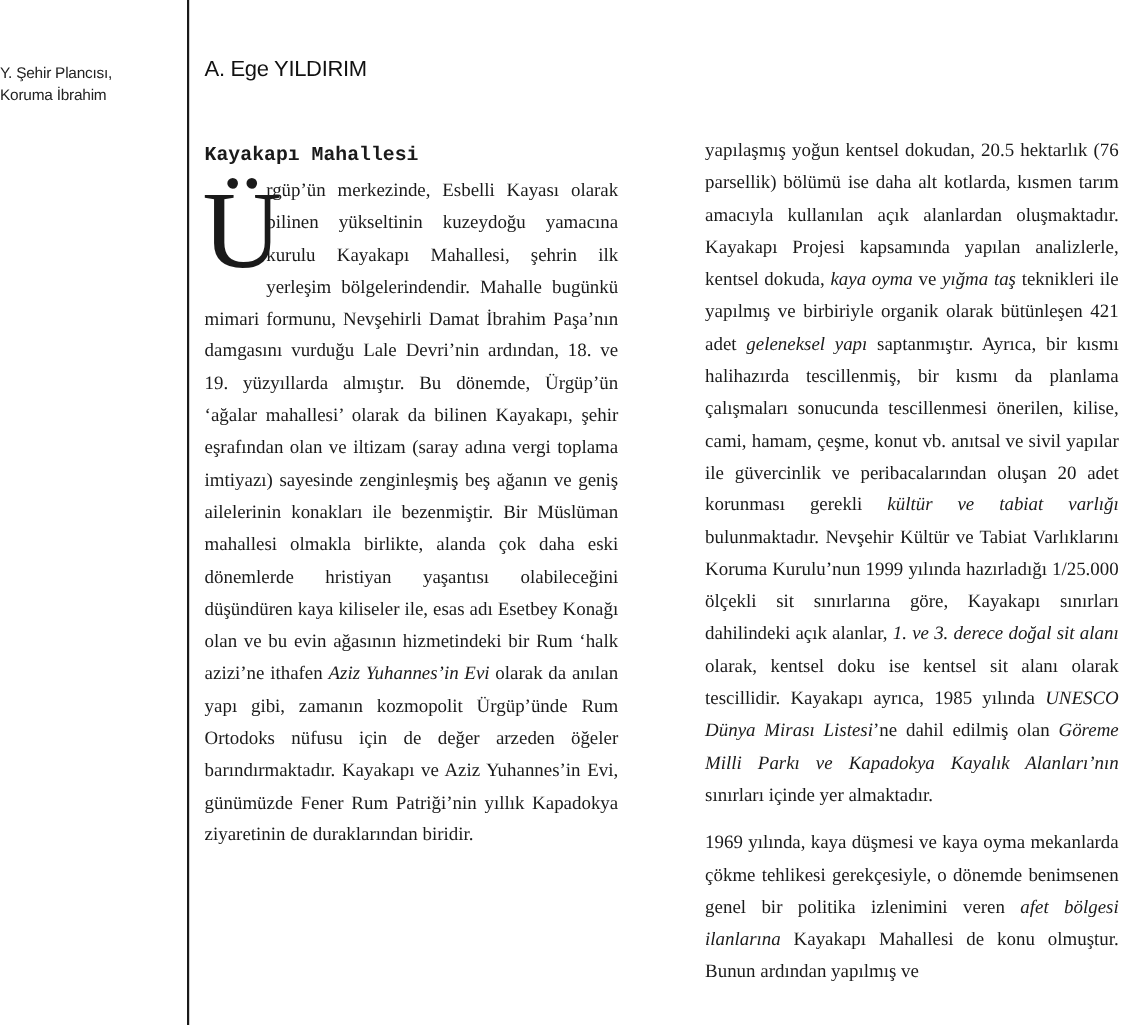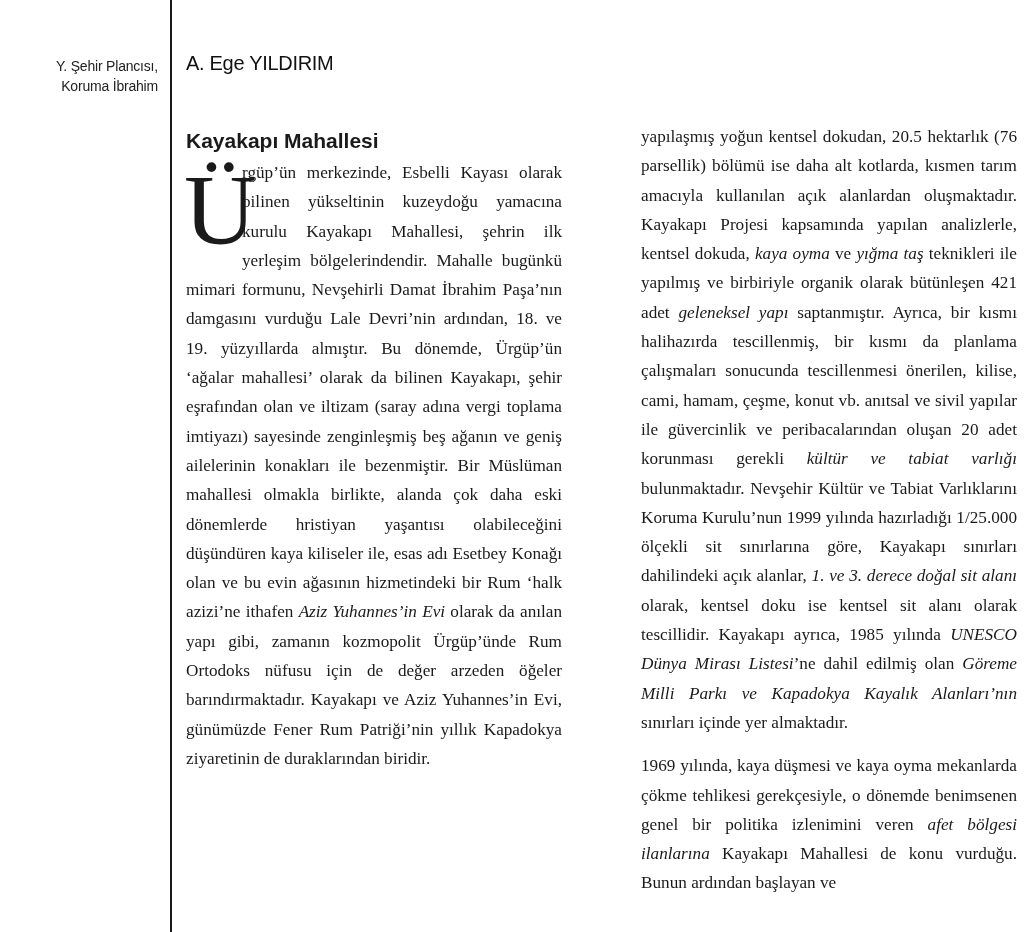--- a/index.html
+++ b/index.html
@@ -1,26 +1,26 @@
 <!DOCTYPE html>
 <html><head>
 <meta charset="utf-8">
 <style>
   html, body { margin: 0; padding: 0; background: #ffffff; }
   body { width: 1024px; height: 932px; position: relative; overflow: hidden; color: #1a1a1a; }
   .vrule { position: absolute; left: 170px; top: 0; width: 2px; height: 932px; background: #1a1a1a; }
-  .side-note { position: absolute; left: 0; top: 56px; width: 158px; text-align: right;
+  .side-note { position: absolute; left: 0; top: 56px; width: 158px; 
     font-family: "Liberation Sans", sans-serif; font-size: 14px; line-height: 20px; color: #222; letter-spacing: -0.2px; }
   .author { position: absolute; left: 186px; top: 52px; font-family: "Liberation Sans", sans-serif;
     font-weight: normal; font-size: 20px; color: #111; letter-spacing: -0.3px; }
   .col { position: absolute; top: 126px; font-family: "Liberation Serif", serif; font-size: 17.2px;
     line-height: 29.3px; text-align: justify; color: #1a1a1a; }
   .col-left { left: 186px; width: 376px; }
   .col-right { left: 593px; width: 376px; top: 122px; margin-left: 48px; }
-  .sec-title { font-family: Liberation Sans, sans-serif; font-weight: bold; font-size: 21px; margin: 0 0 2px 0; line-height: 30px; }
+  .sec-title { font-family: Liberation Mono, monospace; font-weight: bold; font-size: 18px; margin: 0 0 2px 0; line-height: 30px; }
   .para { margin: 0; }
   .para + .para { margin-top: 14px; }
   .dropcap-wrap { float: left; position: relative; width: 52px; height: 98px; margin-right: 4px; }
   .dropcap-wrap .glyph { position: absolute; left: -2px; top: 2px; font-family: "Liberation Serif", serif; font-size: 100px; line-height: 100px; }
   em { font-style: italic; }
 </style>
 </head>
 <body>
 
 <div class="vrule"></div>
@@ -36,14 +36,14 @@
   <h2 class="sec-title">Kayakapı Mahallesi</h2>
   <p class="para">
     <span class="dropcap-wrap">
         <span class="glyph">Ü</span>
       </span><span>rgüp’ün merkezinde, Esbelli Kayası olarak bilinen yükseltinin kuzeydoğu yamacına kurulu Kayakapı Mahallesi, şehrin ilk yerleşim bölgelerindendir. Mahalle bugünkü mimari formunu, Nevşehirli Damat İbrahim Paşa’nın damgasını vurduğu Lale Devri’nin ardından, 18. ve 19. yüzyıllarda almıştır. Bu dönemde, Ürgüp’ün ‘ağalar mahallesi’ olarak da bilinen Kayakapı, şehir eşrafından olan ve iltizam (saray adına vergi toplama imtiyazı) sayesinde zenginleşmiş beş ağanın ve geniş ailelerinin konakları ile bezenmiştir. Bir Müslüman mahallesi olmakla birlikte, alanda çok daha eski dönemlerde hristiyan yaşantısı olabileceğini düşündüren kaya kiliseler ile, esas adı Esetbey Konağı olan ve bu evin ağasının hizmetindeki bir Rum ‘halk azizi’ne ithafen </span><em>Aziz Yuhannes’in Evi</em><span> olarak da anılan yapı gibi, zamanın kozmopolit Ürgüp’ünde Rum Ortodoks nüfusu için de değer arzeden öğeler barındırmaktadır. Kayakapı ve Aziz Yuhannes’in Evi, günümüzde Fener Rum Patriği’nin yıllık Kapadokya ziyaretinin de duraklarından biridir.</span>
   </p>
 </div>
 
 <div class="col col-right">
   <p class="para"><span>yapılaşmış yoğun kentsel dokudan, 20.5 hektarlık (76 parsellik) bölümü ise daha alt kotlarda, kısmen tarım amacıyla kullanılan açık alanlardan oluşmaktadır. Kayakapı Projesi kapsamında yapılan analizlerle, kentsel dokuda, </span><em>kaya oyma</em><span> ve </span><em>yığma taş</em><span> teknikleri ile yapılmış ve birbiriyle organik olarak bütünleşen 421 adet </span><em>geleneksel yapı</em><span> saptanmıştır. Ayrıca, bir kısmı halihazırda tescillenmiş, bir kısmı da planlama çalışmaları sonucunda tescillenmesi önerilen, kilise, cami, hamam, çeşme, konut vb. anıtsal ve sivil yapılar ile güvercinlik ve peribacalarından oluşan 20 adet korunması gerekli </span><em>kültür ve tabiat varlığı</em><span> bulunmaktadır. Nevşehir Kültür ve Tabiat Varlıklarını Koruma Kurulu’nun 1999 yılında hazırladığı 1/25.000 ölçekli sit sınırlarına göre, Kayakapı sınırları dahilindeki açık alanlar, </span><em>1. ve 3. derece doğal sit alanı</em><span> olarak, kentsel doku ise kentsel sit alanı olarak tescillidir. Kayakapı ayrıca, 1985 yılında </span><em>UNESCO Dünya Mirası Listesi</em><span>’ne dahil edilmiş olan </span><em>Göreme Milli Parkı ve Kapadokya Kayalık Alanları’nın</em><span> sınırları içinde yer almaktadır.</span></p>
-  <p class="para"><span>1969 yılında, kaya düşmesi ve kaya oyma mekanlarda çökme tehlikesi gerekçesiyle, o dönemde benimsenen genel bir politika izlenimini veren </span><em>afet bölgesi ilanlarına</em><span> Kayakapı Mahallesi de konu vurduğu. Bunun ardından başlayan ve</span></p>
+  <p class="para"><span>1969 yılında, kaya düşmesi ve kaya oyma mekanlarda çökme tehlikesi gerekçesiyle, o dönemde benimsenen genel bir politika izlenimini veren </span><em>afet bölgesi ilanlarına</em><span> Kayakapı Mahallesi de konu olmuştur. Bunun ardından yapılmış ve</span></p>
 </div>
 
 </body></html>

